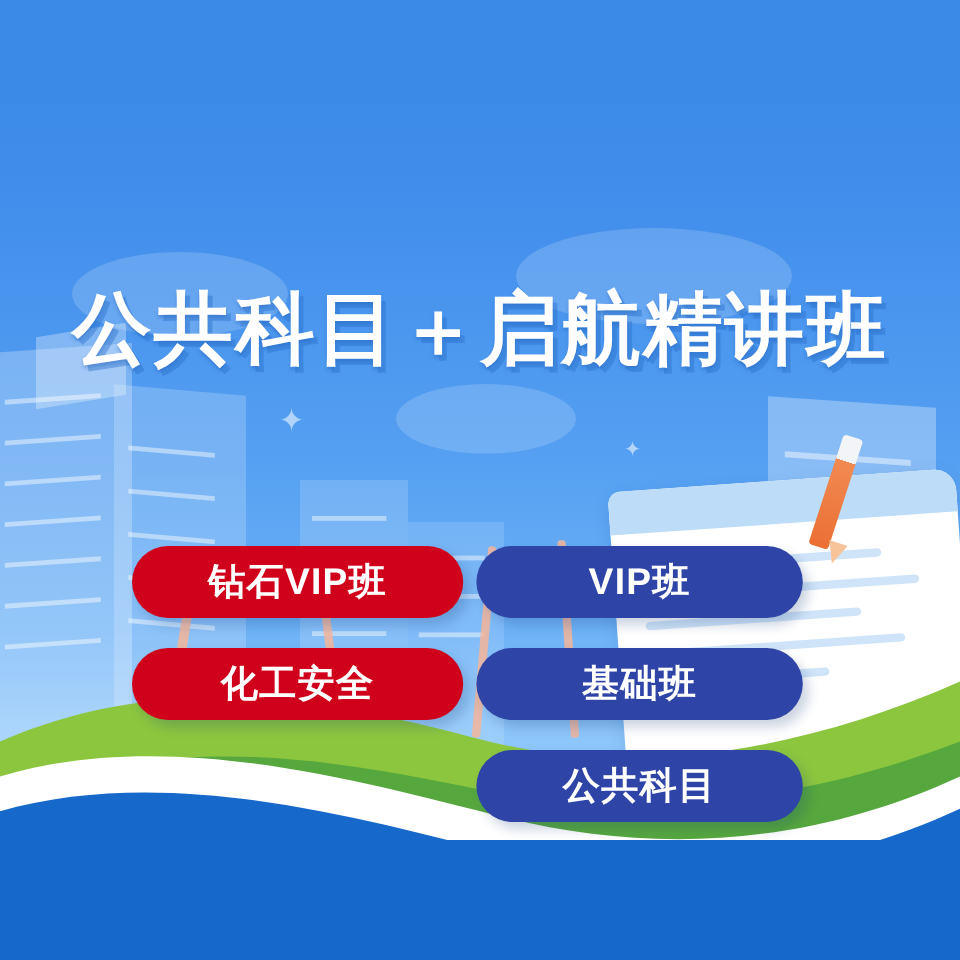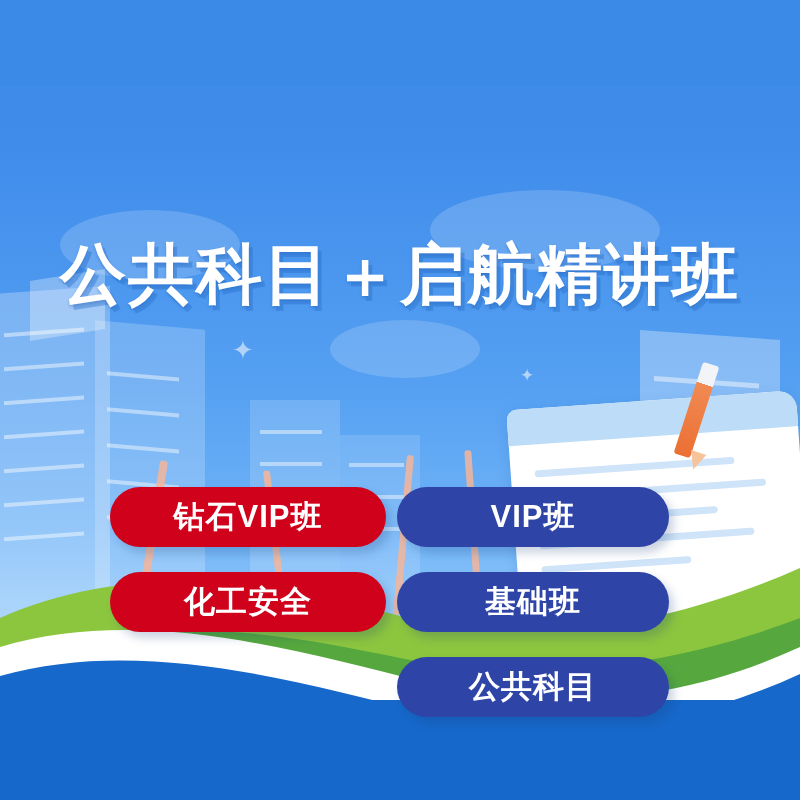--- a/index.html
+++ b/index.html
@@ -100,21 +100,21 @@
   .title-sub .gap{ display:inline-block; width:34px; }
 
   
   .btns{ position:absolute; left:0; top:455px; width:800px; z-index:30; }
   .btn-row{ position:relative; height:60px; margin-bottom:25px; }
   .pill{
     position:absolute; height:60px; border-radius:30px;
     display:flex; align-items:center; justify-content:center;
     color:#ffffff; font-size:31px; font-weight:700; letter-spacing:1px;
     box-shadow:5px 6px 10px rgba(25,60,120,.22);
-    cursor:pointer; user-select:none;margin-top:32px;
+    cursor:pointer; user-select:none;
   }
   .pill.red{ left:110px; width:276px; background:#d0011b; }
   .pill.blue{ left:397px; width:272px; background:#2e44a6; }
 
   
   .bottom-fill{
     position:absolute; left:0; top:700px; width:800px; height:100px; background:#1668ca;
   }
 </style>
 </head>

